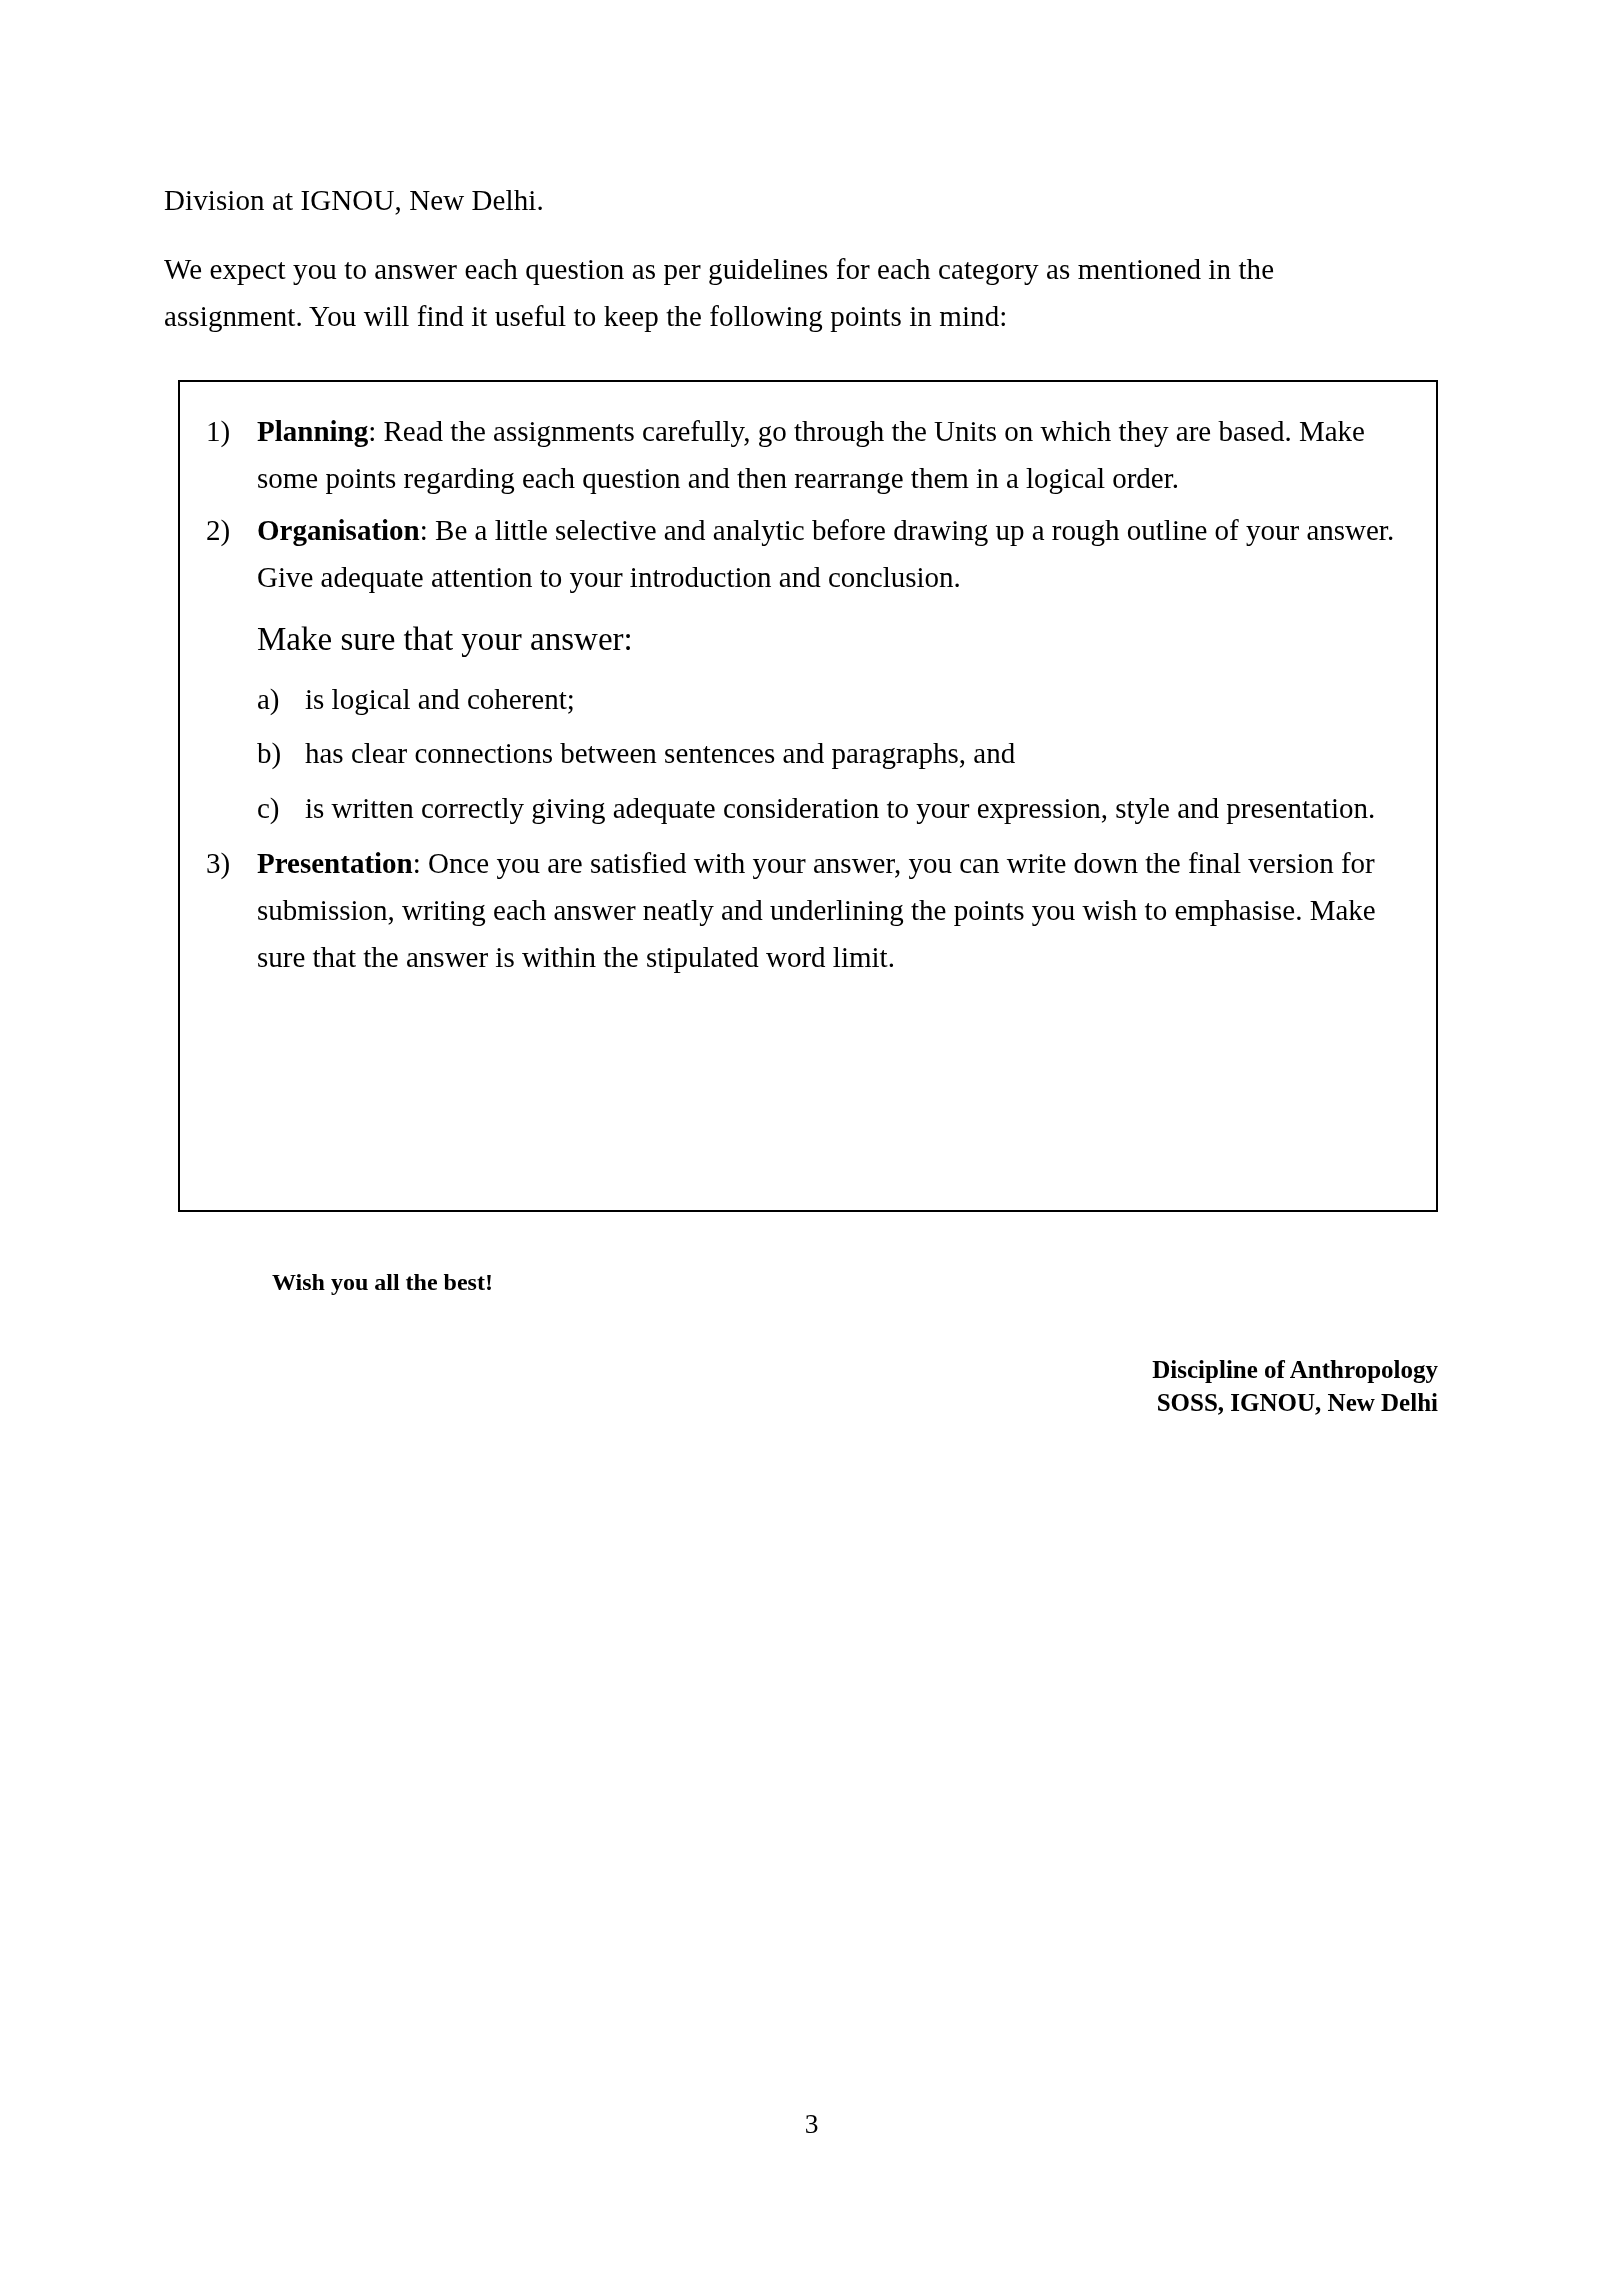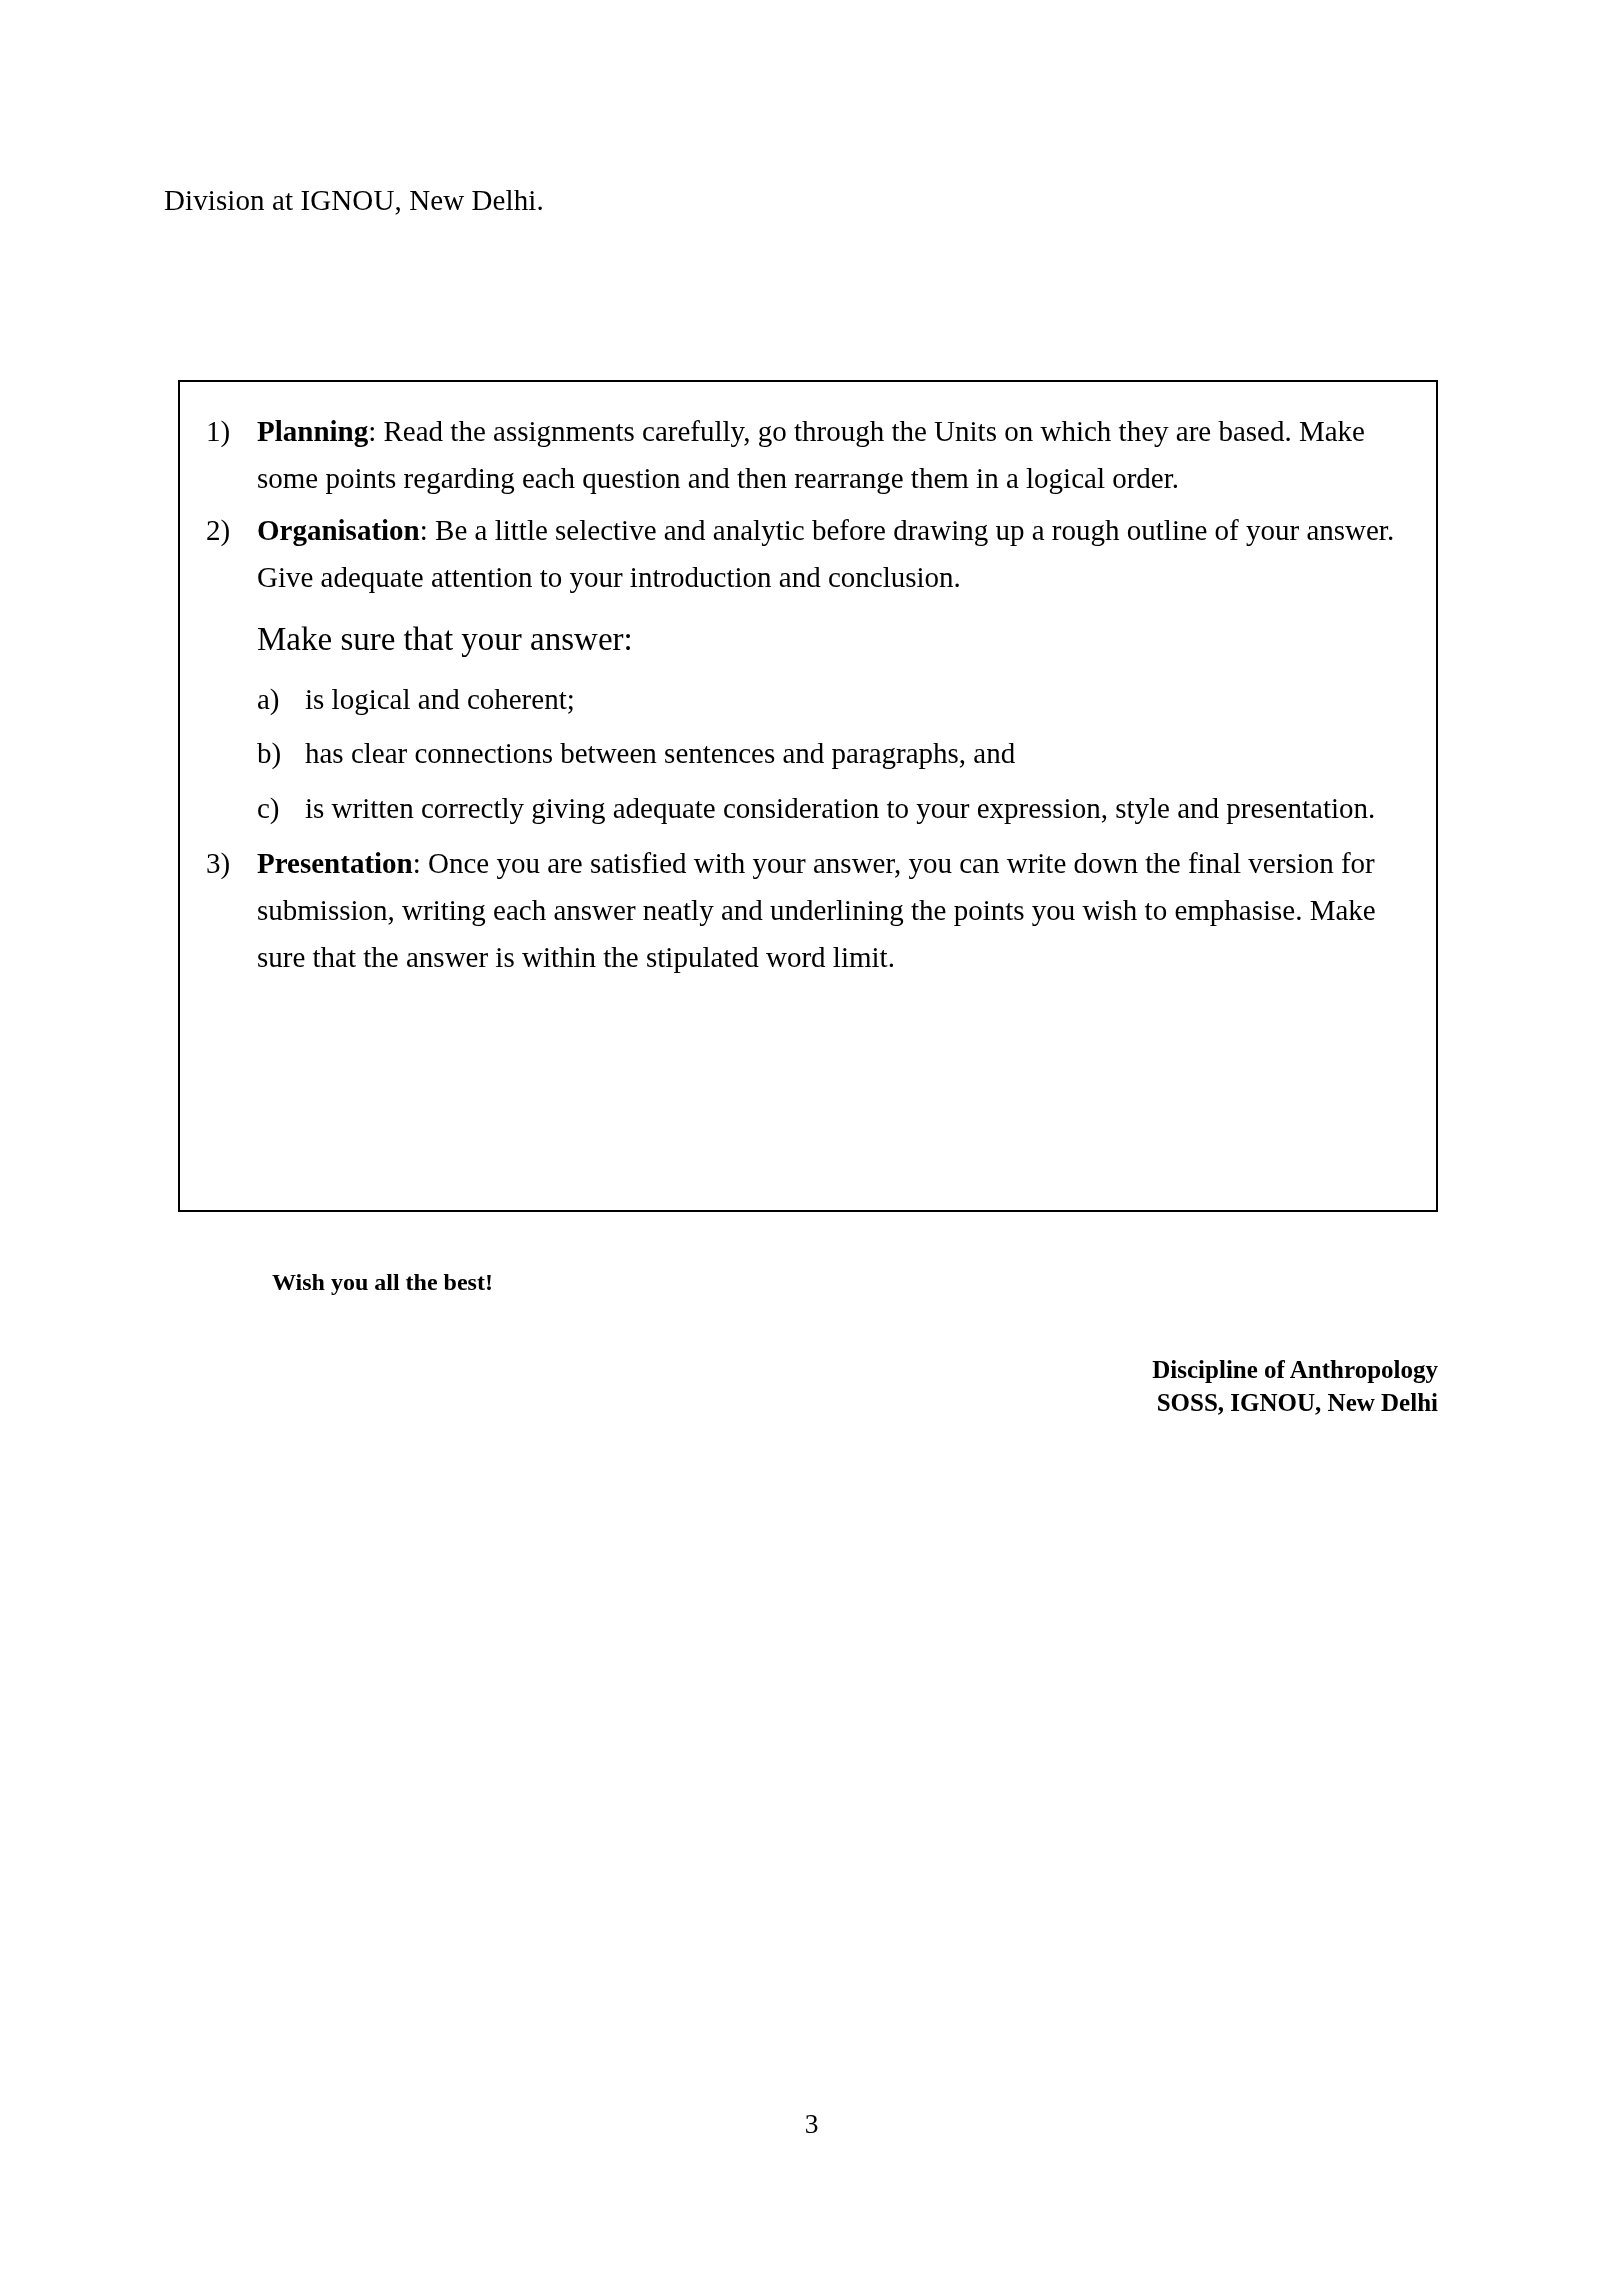--- a/index.html
+++ b/index.html
@@ -130,20 +130,21 @@
     line-height: 1;
   }
 </style>
 </head>
 <body>
 
 <div class="page">
 
   <div class="intro">
     <p class="para">Division at IGNOU, New Delhi.</p>
+    <p class="para">We expect you to answer each question as per guidelines for each category as mentioned in the assignment. You will find it useful to keep the following points in mind:</p>
   </div>
 
   <div class="guideline-box">
 
     <div class="num-item">
       <span class="num-marker">1)</span>
       <span class="num-body"><span class="lead">Planning</span><span>: </span><span>Read the assignments carefully, go through the Units on which they are based. Make some points regarding each question and then rearrange them in a logical order.</span></span>
     </div>
 
     <div class="num-item">

